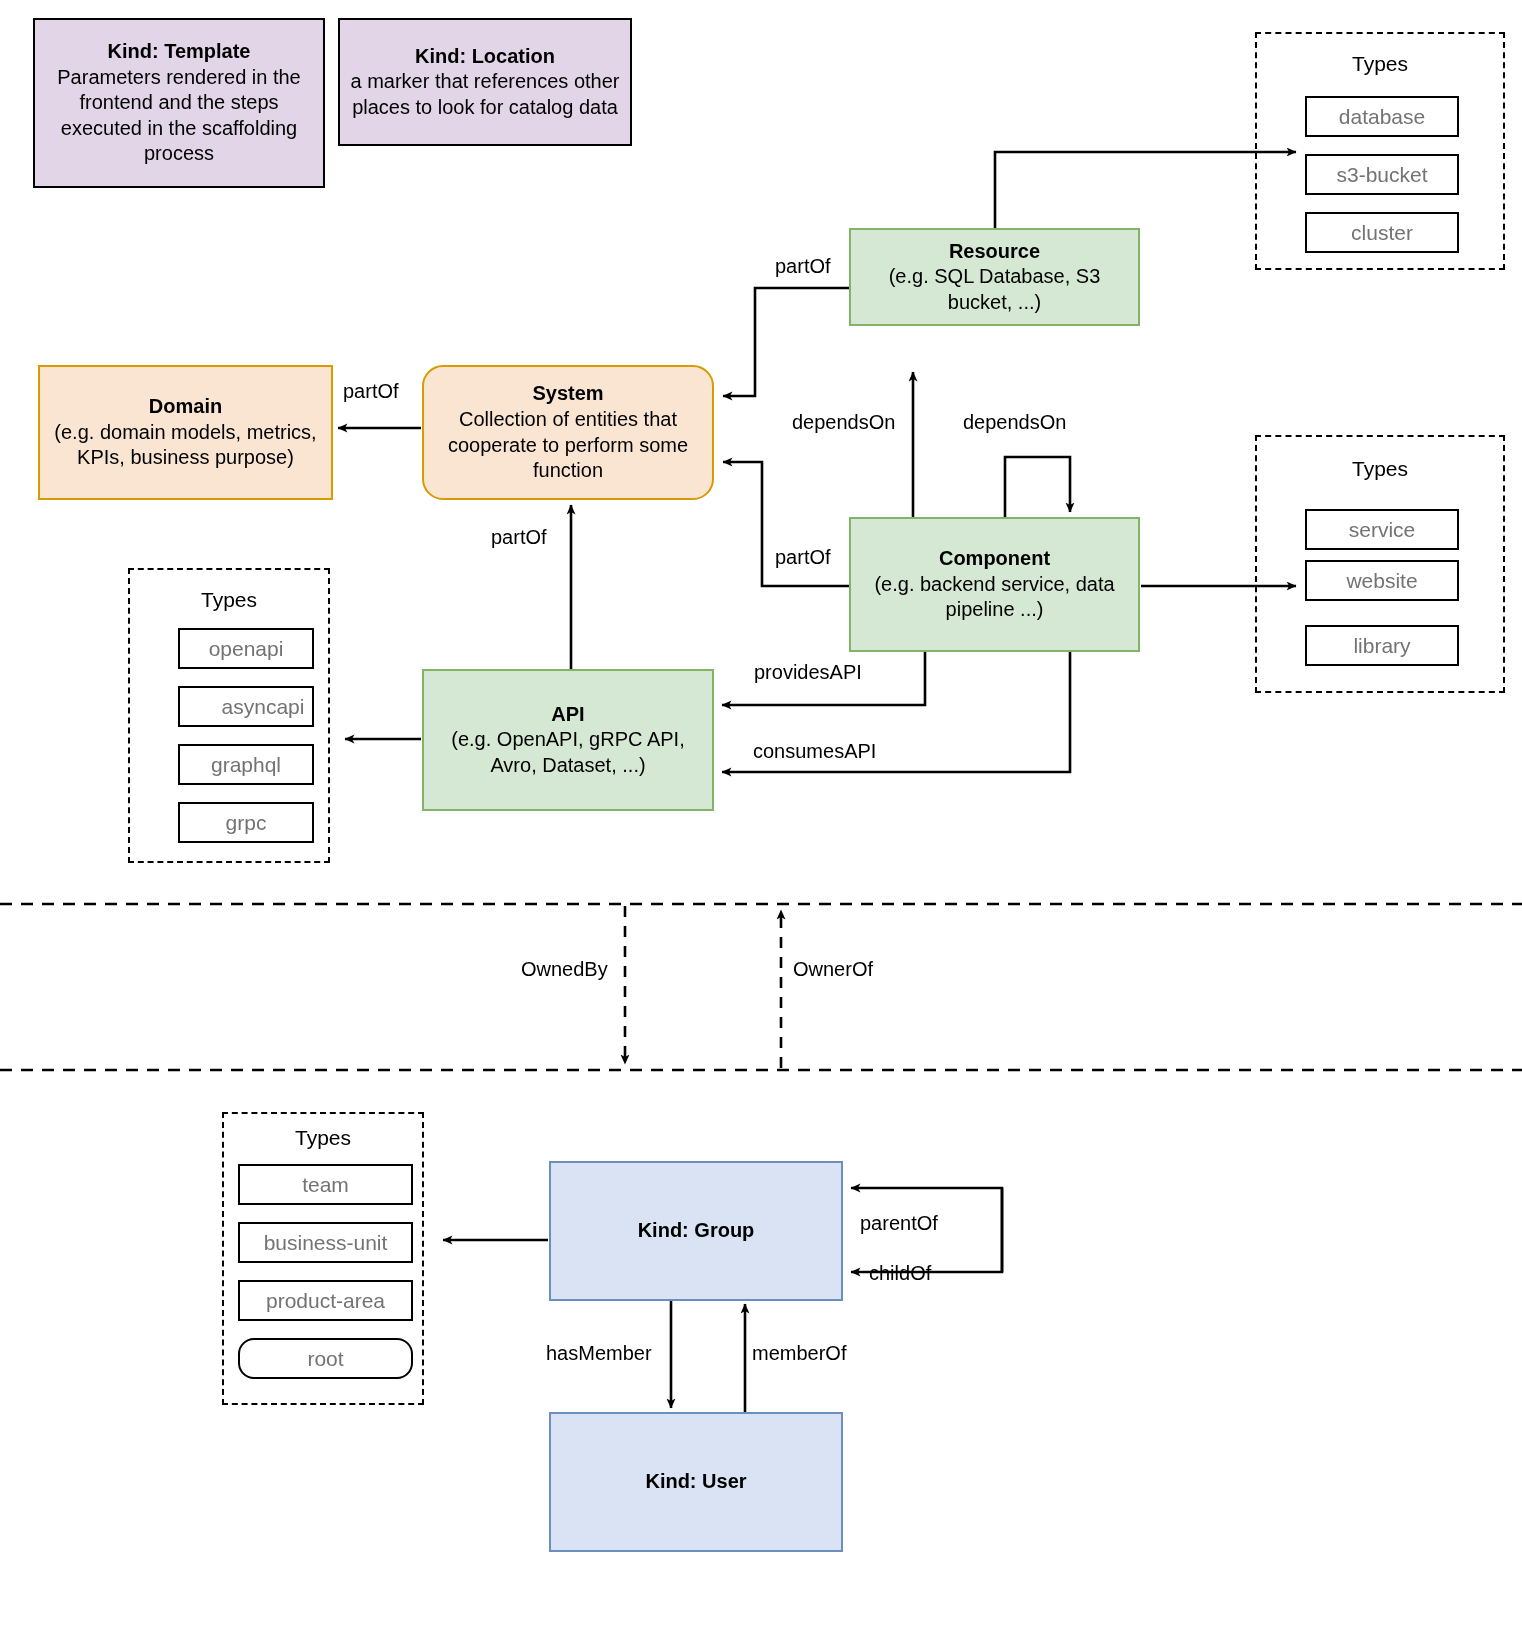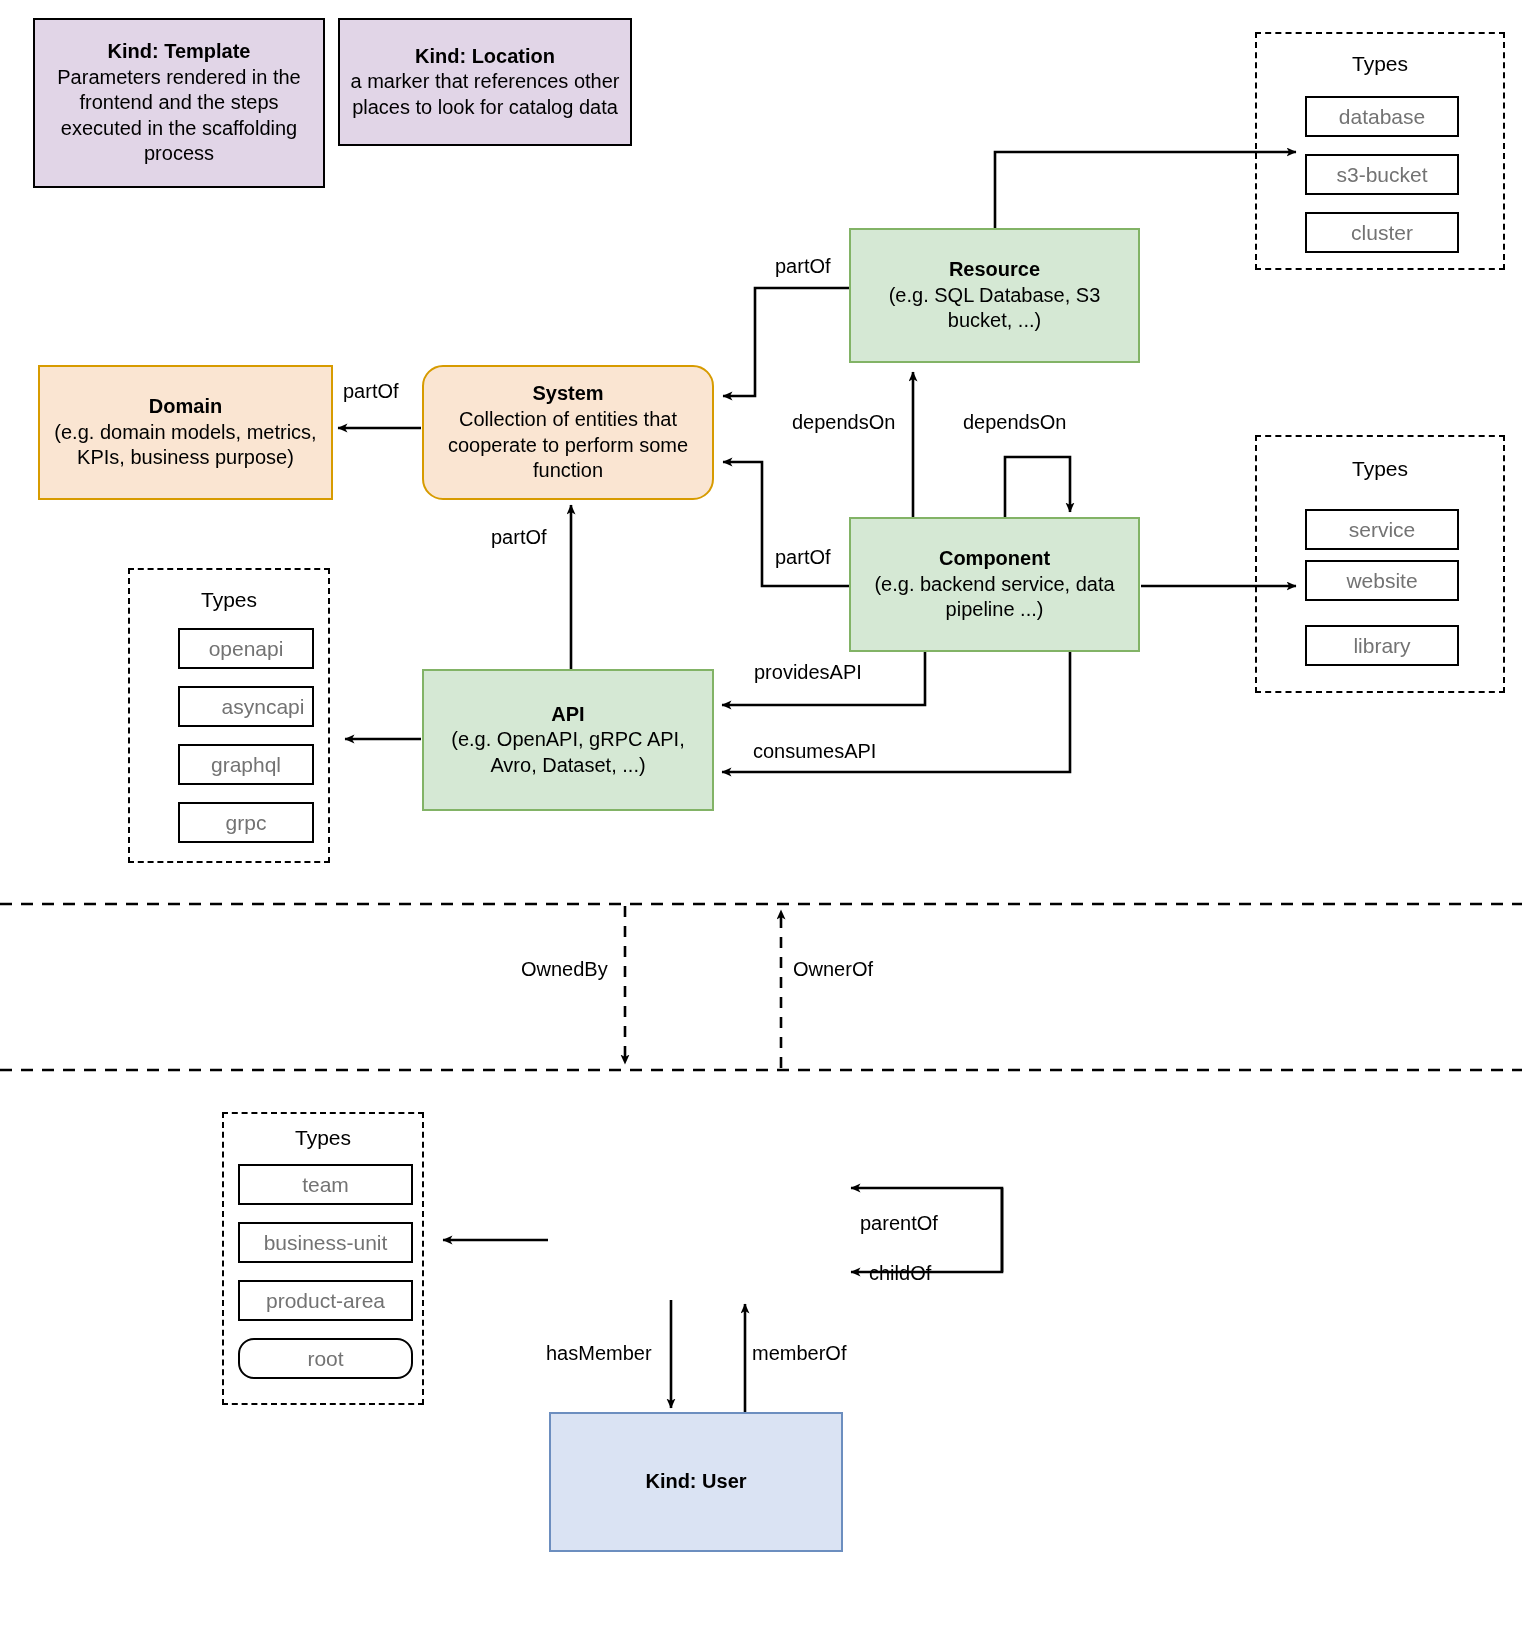--- a/index.html
+++ b/index.html
@@ -144,35 +144,38 @@
   <div class="node orange" style="left:38px; top:365px; width:295px; height:135px;">
     <div class="title">Domain</div>
     <div class="sub">(e.g.  domain models, metrics, KPIs, business purpose)</div>
   </div>
 
   <div class="node orange" style="left:422px; top:365px; width:292px; height:135px;border-radius:21px;">
     <div class="title">System</div>
     <div class="sub">Collection of entities that cooperate to perform some function</div>
   </div>
 
-  <div class="node green" style="left:849px; top:228px; width:291px; height:135px;">
+  <div class="node green" style="left:849px; top:228px; width:291px; height:98px;">
     <div class="title">Resource</div>
     <div class="sub">(e.g. SQL Database, S3 bucket, ...)</div>
   </div>
 
   <div class="node green" style="left:849px; top:517px; width:291px; height:135px;">
     <div class="title">Component</div>
     <div class="sub">(e.g. backend service, data pipeline ...)</div>
   </div>
 
   <div class="node green" style="left:422px; top:669px; width:292px; height:142px;">
     <div class="title">API</div>
     <div class="sub">(e.g. OpenAPI, gRPC API, Avro, Dataset, ...)</div>
   </div>
 
+  <div class="node blue" style="left:549px; top:1161px; width:294px; height:140px;">
+    <div class="title">Kind: Group</div>
+  </div>
 
   <div class="node blue" style="left:549px; top:1412px; width:294px; height:140px;">
     <div class="title">Kind: User</div>
   </div>
 
   <div class="types-box" style="left:1255px; top:32px; width:250px; height:238px;">
     <div class="types-title" style="top:18px;">Types</div>
     <div class="type-chip" style="left:48px; top:62px; width:154px; height:41px;">database</div>
     <div class="type-chip" style="left:48px; top:120px; width:154px; height:41px;">s3-bucket</div>
     <div class="type-chip" style="left:48px; top:178px; width:154px; height:41px;">cluster</div>

